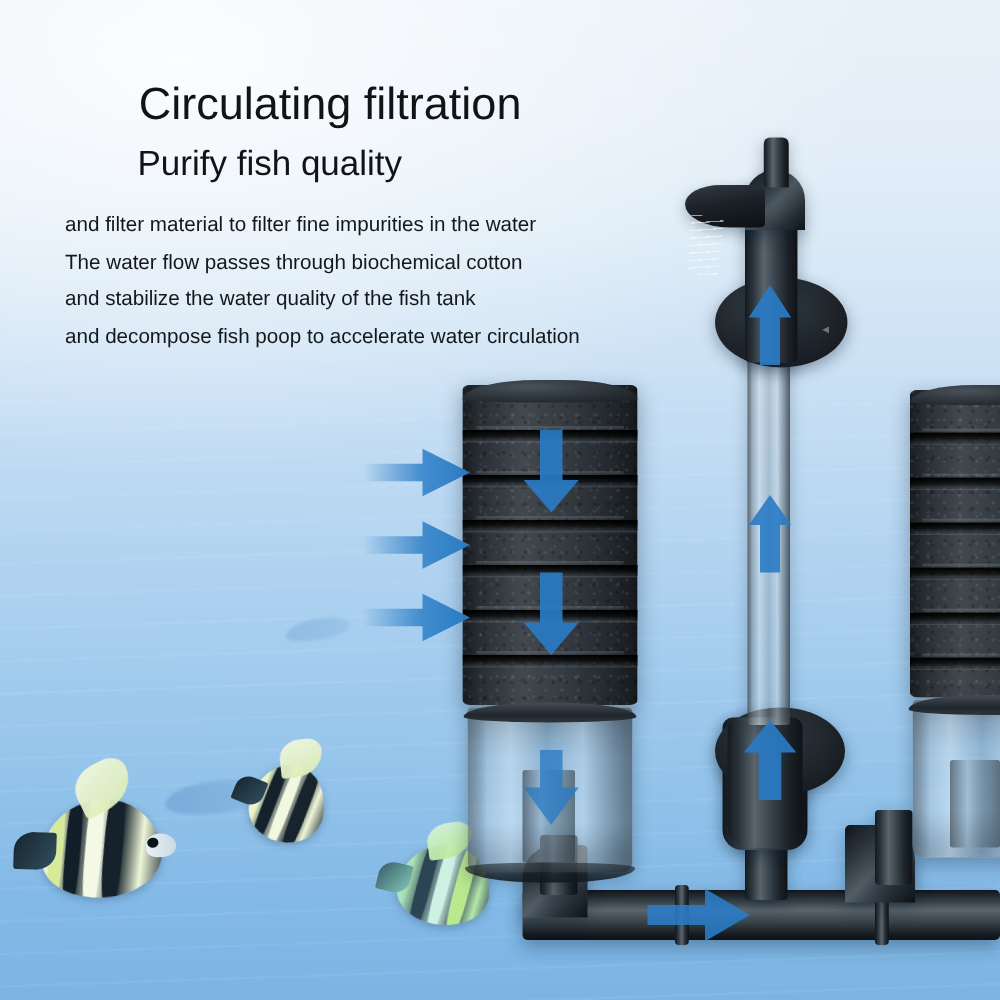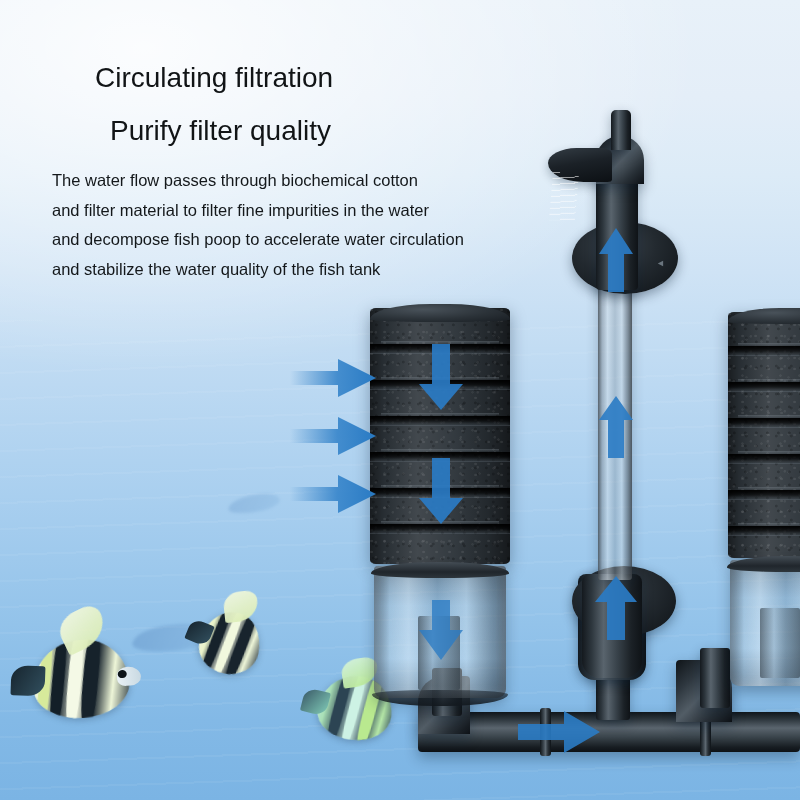--- a/index.html
+++ b/index.html
@@ -35,21 +35,21 @@
     pointer-events:none;
   }
 
   
   .brand{
     position:absolute;left:10px;top:6px;
     font-family:"Liberation Serif", serif;
     font-size:40px;color:#2b2bc8;letter-spacing:3px;
     white-space:nowrap;
   }
-  .head1{position:absolute;left:95px;top:62px;font-size:28px;color:#111416;white-space:nowrap;}
+  .head1{position:absolute;left:111px;top:62px;font-size:36px;color:#111416;white-space:nowrap;}
   .head2{position:absolute;left:110px;top:115px;font-size:28px;color:#111416;white-space:nowrap;}
   .body-copy{position:absolute;left:52px;top:170px;width:540px;}
   .body-copy p{margin:0 0 9px 0;font-size:16.5px;color:#14181b;line-height:1.25;white-space:nowrap;}
 
   
   .fish{position:absolute;}
   .fish .body{
     position:absolute;inset:0;
     border-radius:52% 46% 50% 50%/60% 58% 42% 40%;
     overflow:hidden;
@@ -392,22 +392,22 @@
       <path d="M18 0 L35 24 H26 V62 H10 V24 H1 Z" fill="#2a7bc4" opacity=".9"></path>
     </svg>
   </div>
   <div class="arrow" style="left:598px;top:228px;">
     <svg width="36" height="64" viewBox="0 0 36 64">
       <path d="M18 0 L35 26 H26 V64 H10 V26 H1 Z" fill="#2a7bc4" opacity=".92"></path>
     </svg>
   </div>
 
   <div class="head1">Circulating filtration</div>
-  <div class="head2">Purify filter quality</div>
+  <div class="head2">Purify fish quality</div>
 
   <div class="body-copy">
+    <p> and filter material to filter fine impurities in the water</p>
     <p>The water flow passes through biochemical cotton</p>
-    <p> and filter material to filter fine impurities in the water</p>
+    <p>and stabilize the water quality of the fish tank</p>
     <p>and decompose fish poop to accelerate water circulation</p>
-    <p>and stabilize the water quality of the fish tank</p>
   </div>
 
 </div>
 
 </body></html>

